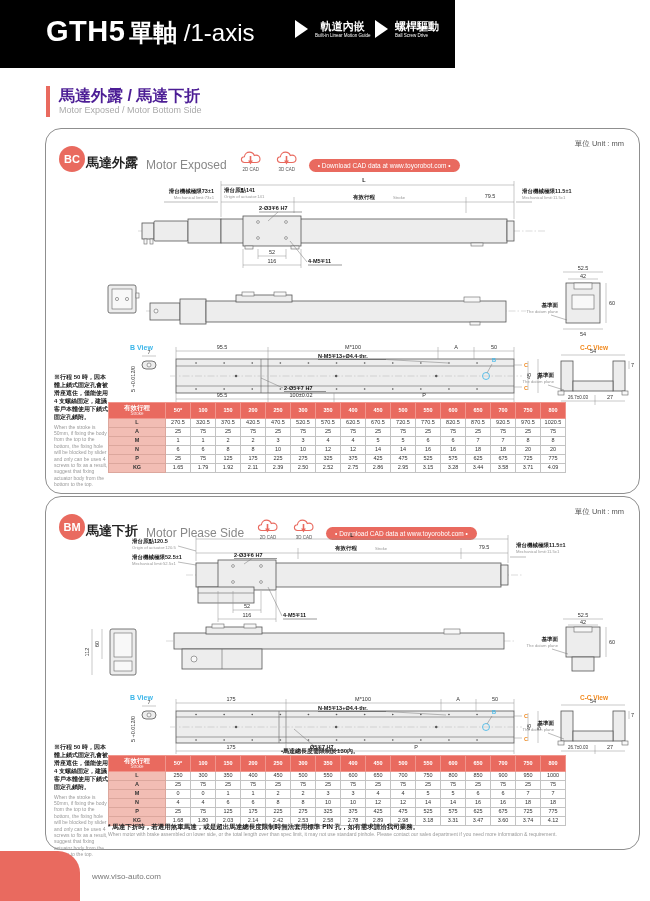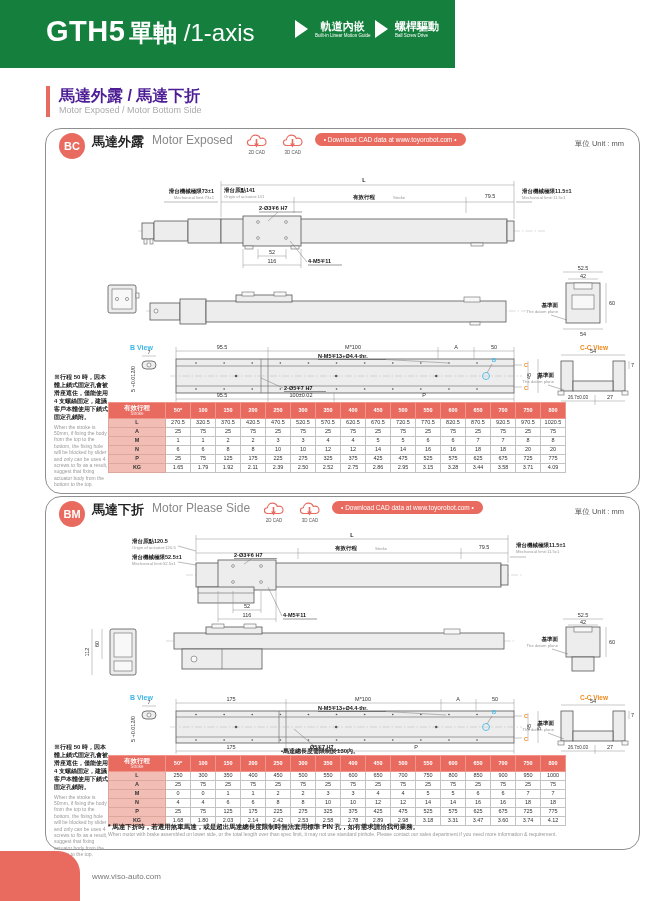--- a/index.html
+++ b/index.html
@@ -1,41 +1,41 @@
 <!DOCTYPE html>
 <html><head>
 <meta charset="utf-8">
 <style>
   html,body{margin:0;padding:0;}
   body{width:650px;height:901px;background:#fff;font-family:"Liberation Sans",sans-serif;position:relative;overflow:hidden;}
 
   
-  .banner{position:absolute;left:0;top:0;width:455px;height:68px;background:#15803d;color:#fff;}
+  .banner{position:absolute;left:0;top:0;width:455px;height:68px;background:#000000;color:#fff;}
   .banner-title{position:absolute;left:46px;top:15px;white-space:nowrap;}
   .banner-title .model{font-size:29px;font-weight:bold;letter-spacing:.5px;}
   .banner-title .zh{font-size:24px;font-weight:bold;margin-left:4px;}
   .banner-title .axis{font-size:24px;font-weight:normal;margin-left:2px;}
   .feature{position:absolute;top:20px;display:flex;align-items:center;}
   .feature .tri{width:0;height:0;border-left:13px solid #fff;border-top:9px solid transparent;border-bottom:9px solid transparent;margin-right:7px;}
   .feature .fzh{font-size:11px;font-weight:bold;line-height:1.15;}
   .feature .fen{font-size:4.5px;line-height:1.2;}
   #feature-0{left:295px;text-align:center;} #feature-1{left:375px;}
 
   
   .section{position:absolute;left:46px;top:86px;border-left:4px solid #e96a5f;padding-left:9px;}
   .section .zh{font-size:16px;font-weight:bold;color:#4c1d95;line-height:1.2;}
   .section .en{font-size:9px;color:#aaa;line-height:1.3;}
 
   
   .panel{position:absolute;left:45px;width:593px;border:1px solid #8f8f8f;border-radius:16px;background:#fff;}
   #panel-bc{top:128px;height:364px;}
   #panel-bm{top:496px;height:352px;}
-  .panel-head{position:absolute;left:13px;top:4px;display:flex;align-items:flex-start;}
+  .panel-head{position:absolute;left:13px;top:17px;display:flex;align-items:flex-end;}
   .badge{width:26px;height:26px;border-radius:50%;background:#e96a5f;color:#fff;font-weight:bold;font-size:11px;display:flex;align-items:center;justify-content:center;flex:0 0 auto;}
-  .ptitle-zh{font-size:13px;font-weight:bold;color:#222;margin-left:7px;white-space:nowrap;}
+  .ptitle-zh{font-size:13px;font-weight:bold;color:#222;margin-left:1px;white-space:nowrap;}
   .ptitle-en{font-size:12px;color:#888;margin-left:8px;white-space:nowrap;}
   .cad-block{display:flex;flex-direction:column;align-items:center;margin-left:12px;}
   .cad-block .cadlab{font-size:4.5px;color:#555;margin-top:1px;}
   .pill{background:#e96a5f;color:#fff;border-radius:8px;font-size:6.5px;padding:3px 9px;margin-left:10px;white-space:nowrap;}
   .unit{position:absolute;right:15px;top:10px;font-size:7.5px;color:#555;}
 
   .drawing{position:absolute;left:0;}
   #bc-drawing{top:40px;}
   #bm-drawing{top:36px;}
 

